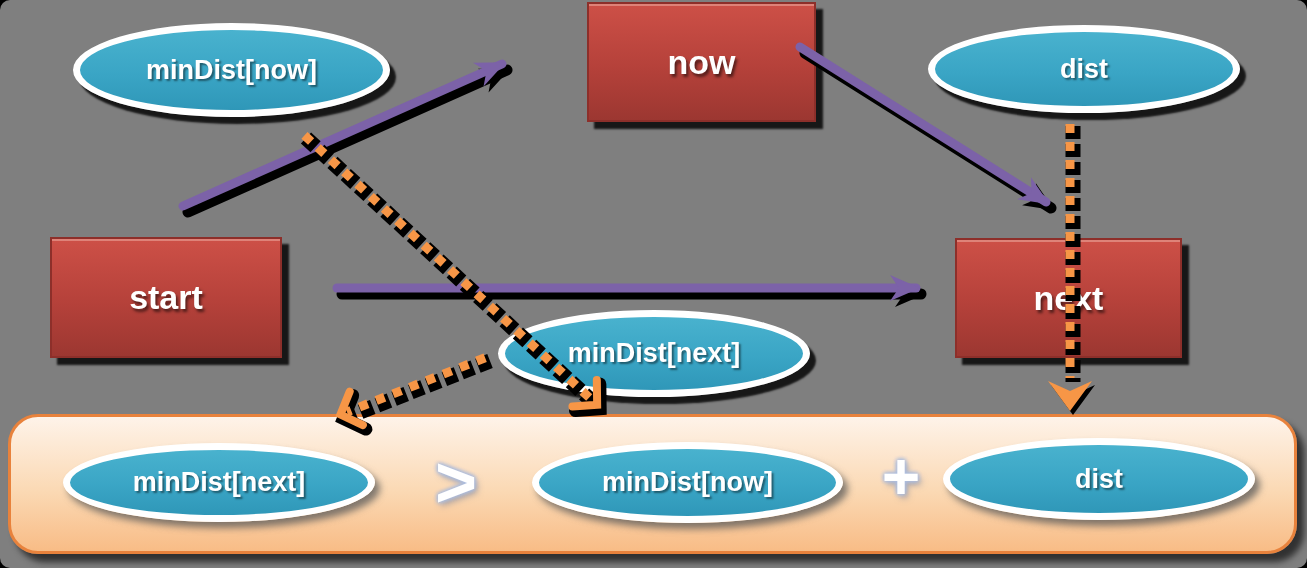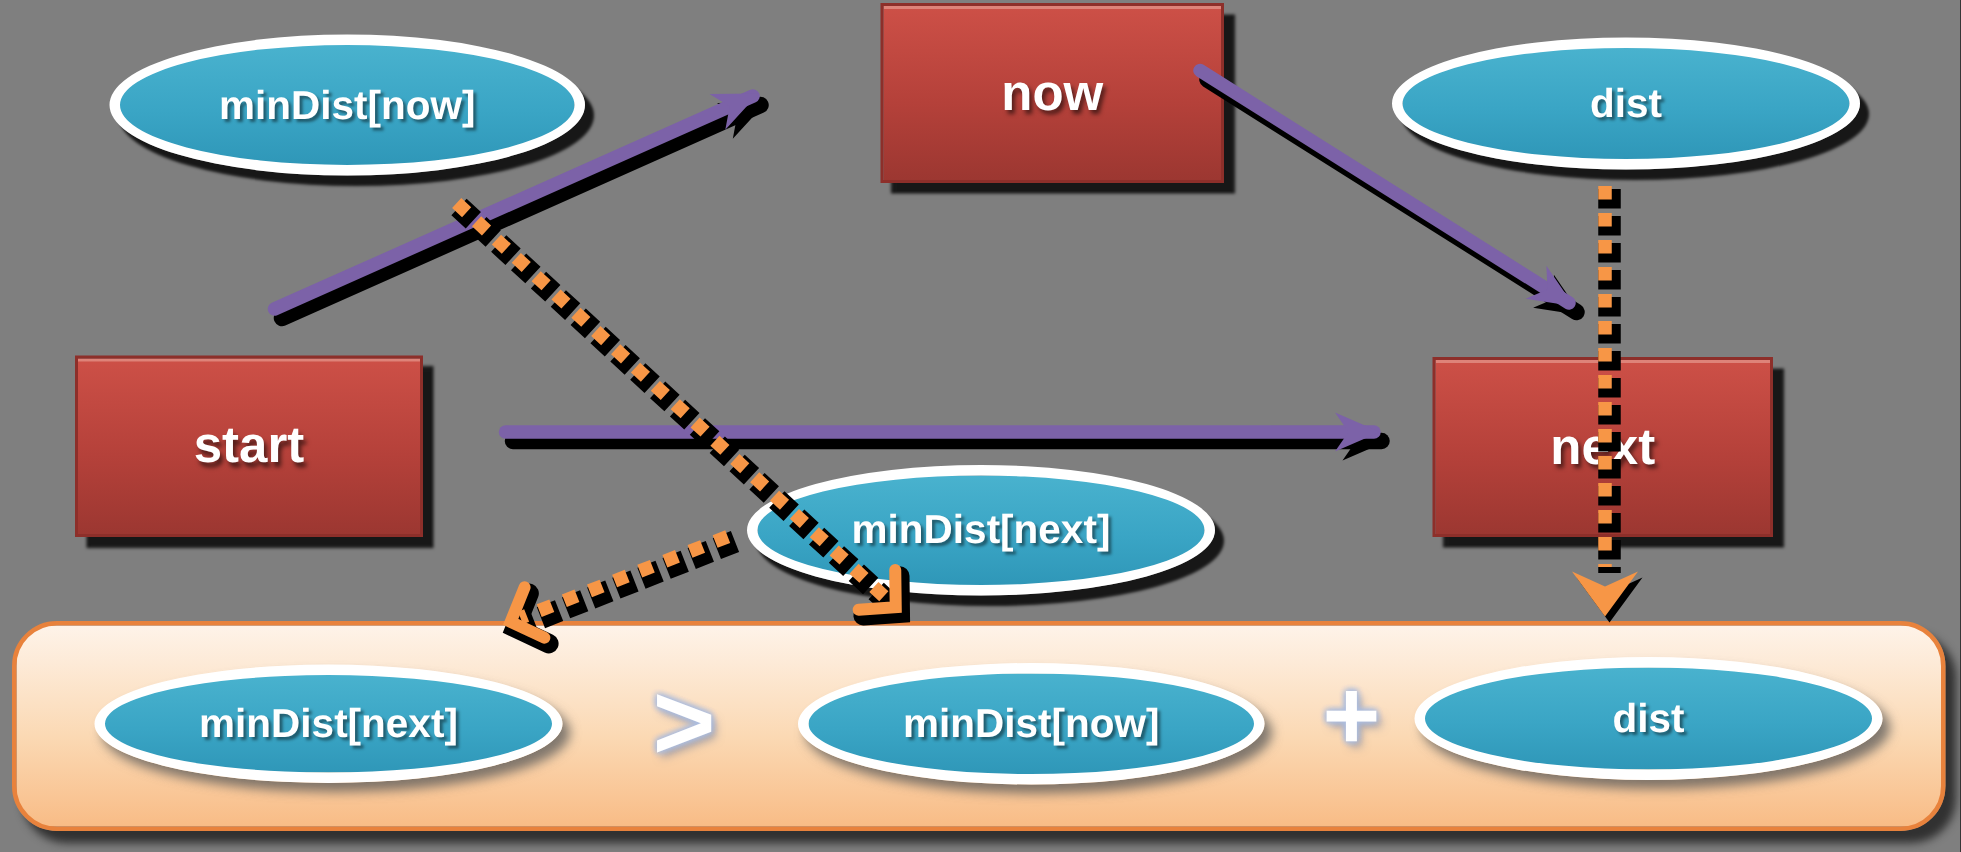--- a/index.html
+++ b/index.html
@@ -1,19 +1,19 @@
 <!DOCTYPE html>
 <html><head>
 <meta charset="utf-8">
 <style>
   html,body{margin:0;padding:0;background:#000;}
   body{font-family:"Liberation Sans","DejaVu Sans",sans-serif;}
   .canvas{
     position:relative;width:1307px;height:568px;background:#7f7f7f;
-    border-radius:0;overflow:hidden;
+    border-radius:10px;overflow:hidden;
   }
   
   .node-rect{
     position:absolute;display:flex;align-items:center;justify-content:center;
     background:linear-gradient(180deg,#cd5047 0%,#b5413a 55%,#9c3731 100%);
     border:2px solid #8d2f2a;
     box-shadow:7px 7px 2px rgba(0,0,0,.82), inset 0 2px 0 rgba(255,225,215,.35);
     color:#fff;font-weight:bold;font-size:34px;
     text-shadow:2px 3px 3px rgba(0,0,0,.55);
     box-sizing:border-box;

